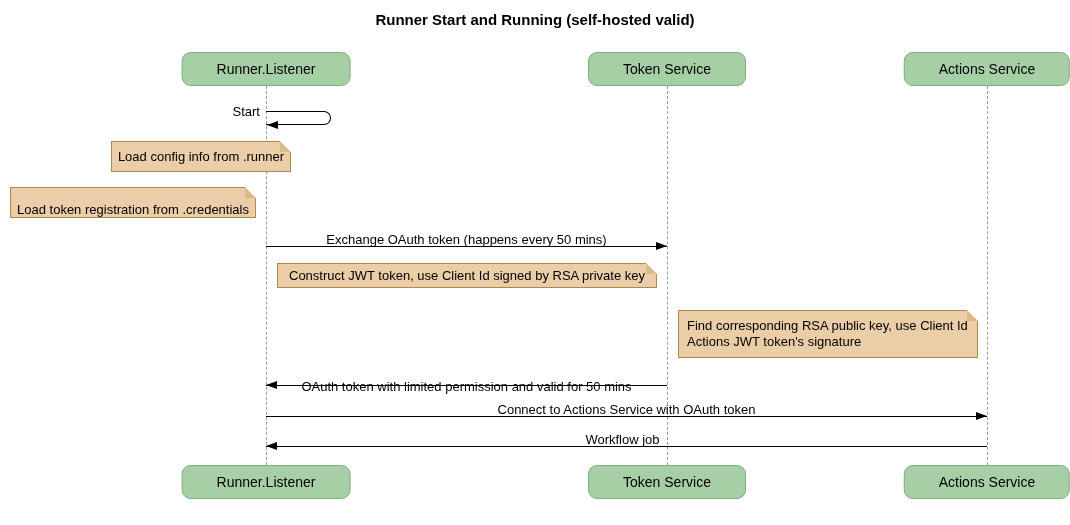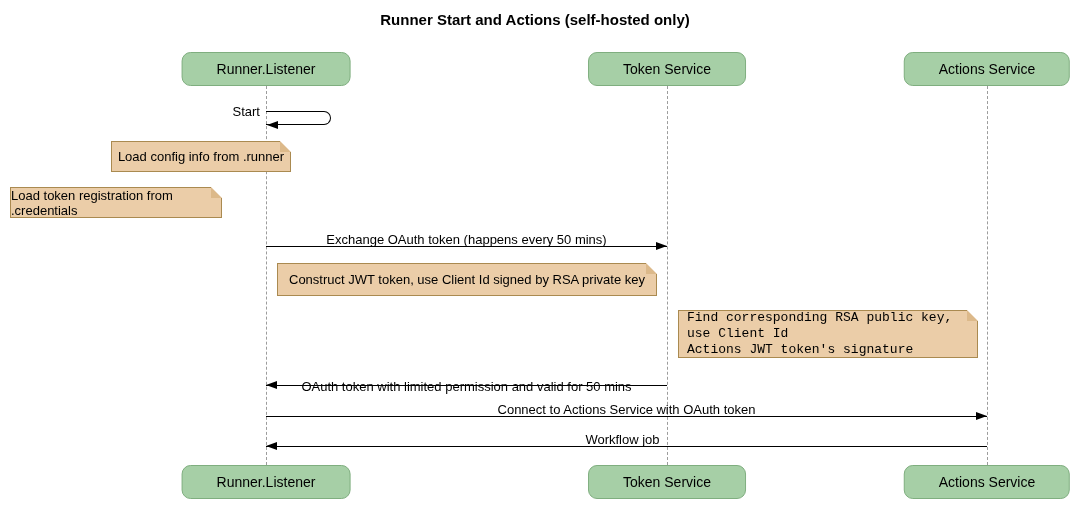--- a/index.html
+++ b/index.html
@@ -101,30 +101,29 @@
   }
   .note::before{
     content:"";
     position:absolute;
     top:-1px; right:-1px;
     border-style:solid;
     border-width:0 11px 11px 0;
     border-color:var(--background) var(--background) var(--note-fold) var(--note-fold);
   }
   .note-1{left:76px;  top:141px; width:180px; height:31px;margin-left:35px;}
-  .note-2{left:10px;  top:187px; width:212px; height:31px;}
-  .note-3{left:277px; top:263px; width:380px; height:33px;}
+  .note-2{left:10px;  top:187px; width:246px; height:31px;align-items:flex-end;}
+  .note-3{left:277px; top:263px; width:380px; height:25px;}
   .note-4{
     left:678px; top:310px; width:300px; height:48px;
     flex-direction:column;
     align-items:flex-start;
     justify-content:center;
     padding:0 8px;
     line-height:16px;
-    font-family:Liberation Mono, monospace;
   }
 
   .m1-label{left:266px; top:232px; width:401px;}
   .m1-line {left:266px; top:246px; width:401px;}
   .m1-arrow{left:656px; top:242px;}
 
   .m2-label{left:266px; top:379px; width:401px;}
   .m2-line {left:266px; top:385px; width:401px;}
   .m2-arrow{left:266px; top:381px;}
 
@@ -134,21 +133,21 @@
 
   .m4-label{left:262px; top:432px; width:721px;}
   .m4-line {left:266px; top:446px; width:721px;}
   .m4-arrow{left:266px; top:442px;}
 </style>
 </head>
 <body>
 
 <div class="diagram">
 
-  <div class="title">Runner Start and Actions (self-hosted only)</div>
+  <div class="title">Runner Start and Running (self-hosted valid)</div>
 
   <div class="lifeline" style="left:265.5px;"></div>
   <div class="lifeline" style="left:666.5px;"></div>
   <div class="lifeline" style="left:986.5px;"></div>
 
   <div class="actor top" style="left:266px;">Runner.Listener</div>
   <div class="actor top" style="left:667px;">Token Service</div>
   <div class="actor top" style="left:987px;">Actions Service</div>
 
   <div class="msg-label start-label">Start</div>

